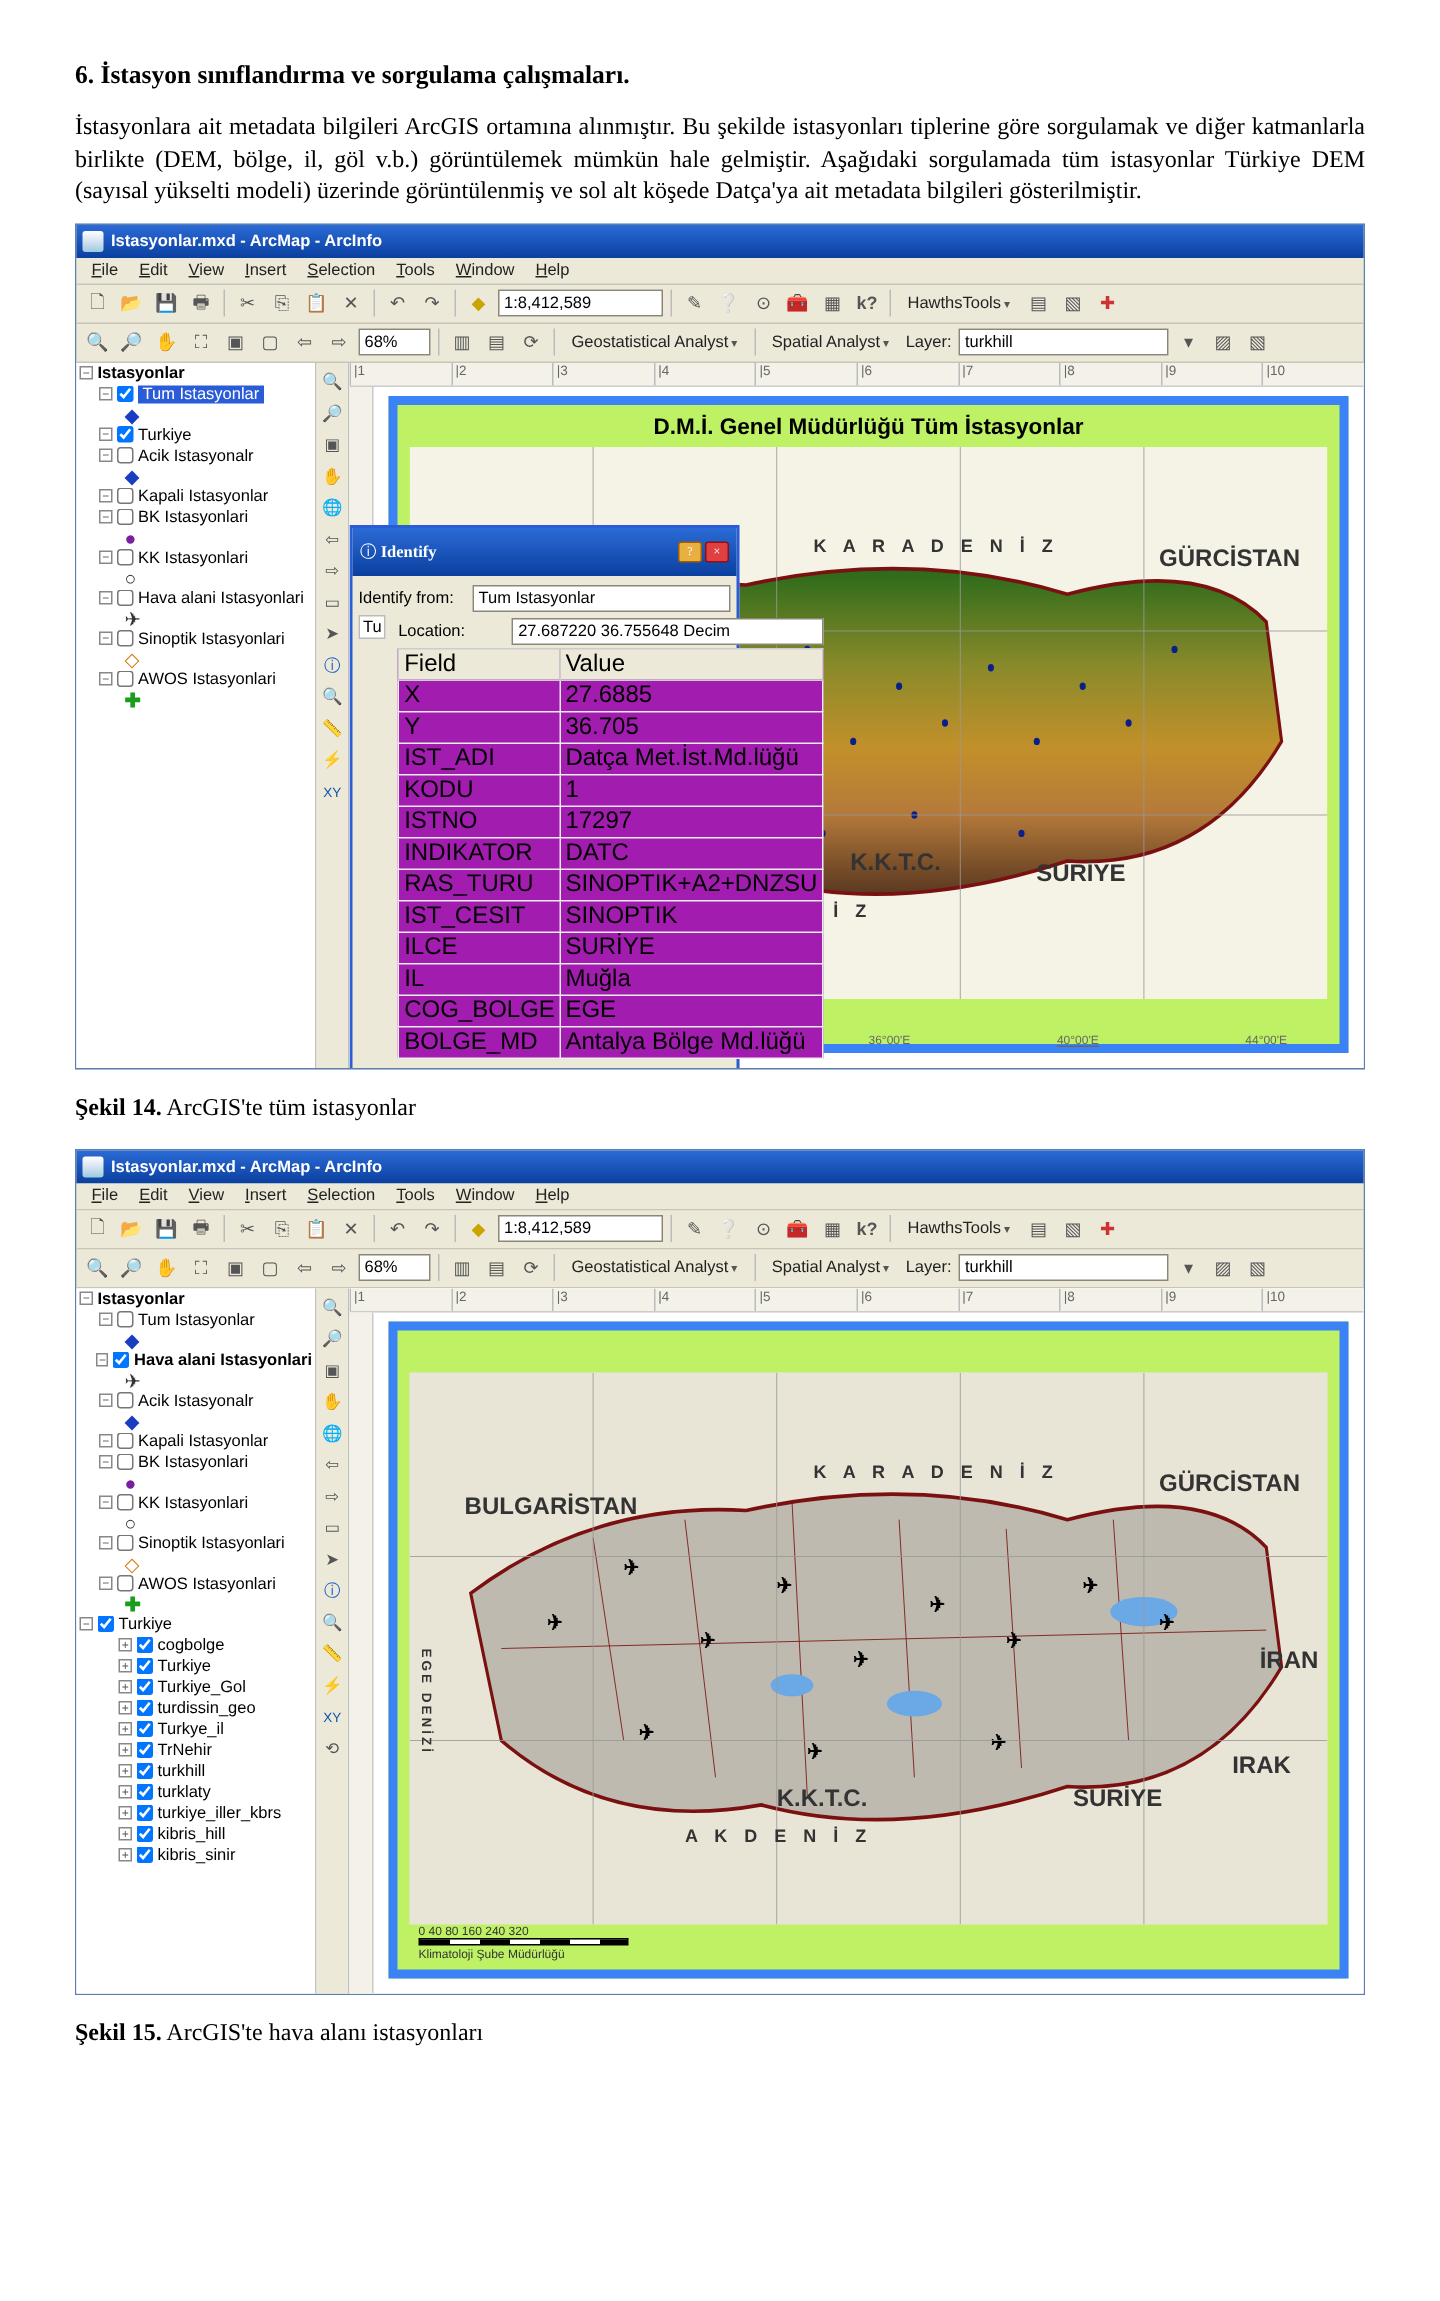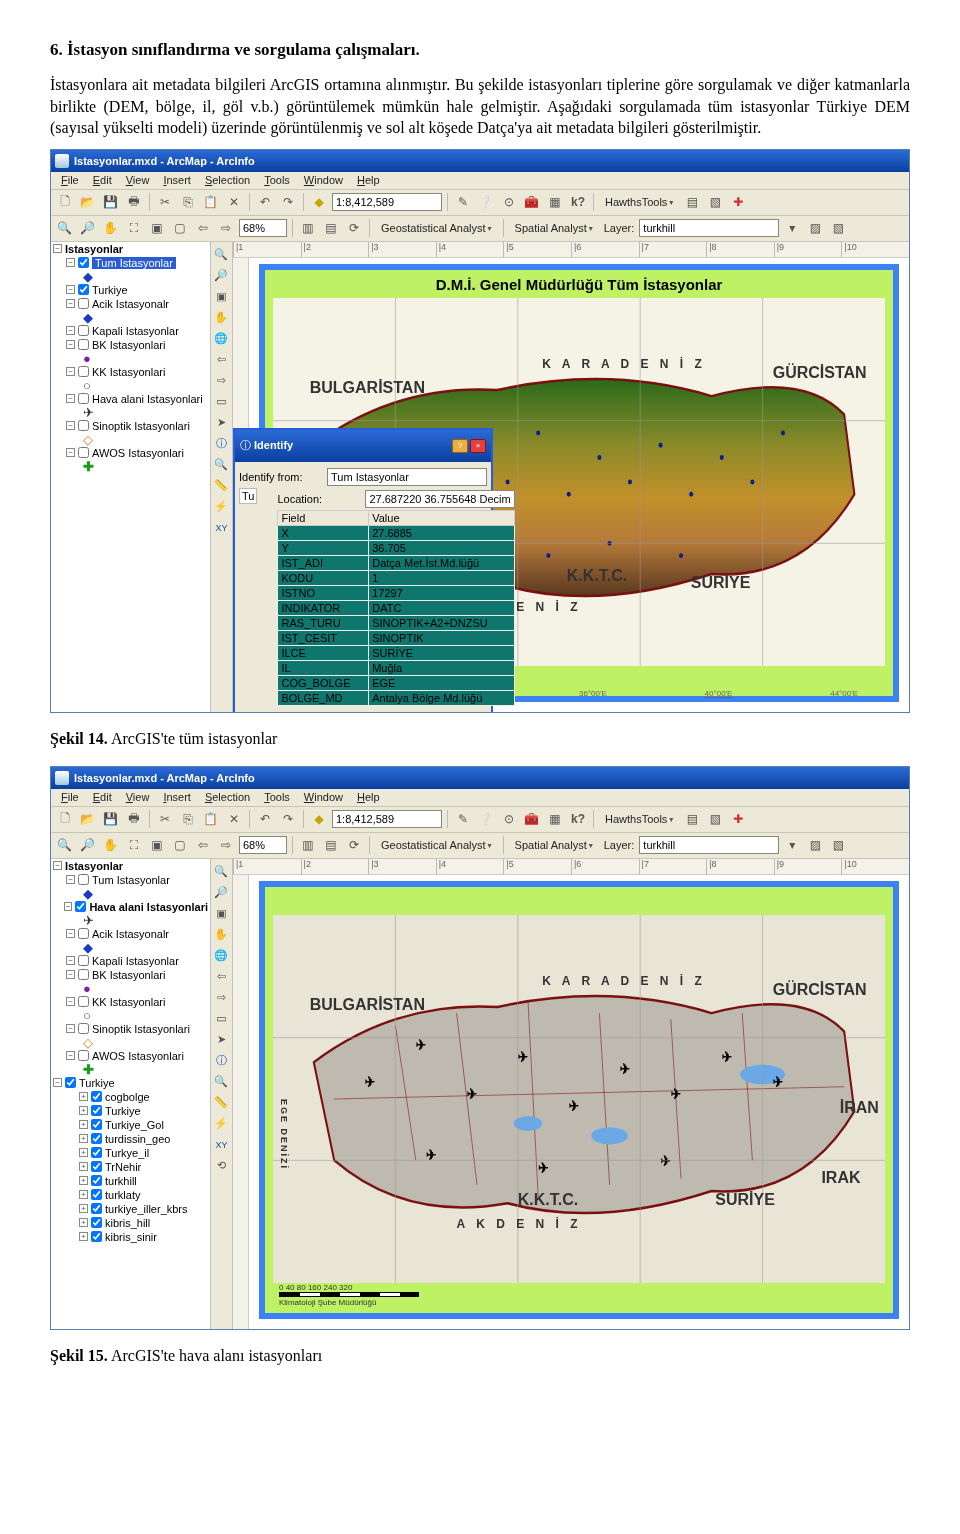--- a/index.html
+++ b/index.html
@@ -59,28 +59,28 @@
 .turkey-dem { width: 100%; height: 100%; }
 .sea-label { position: absolute; font-size: 12px; font-weight: bold; letter-spacing: 4px; color: #333; font-family: Arial, sans-serif; }
 .country-label { position: absolute; font-size: 16px; font-weight: bold; color: #333; font-family: Arial, sans-serif; }
 .coord-label { position: absolute; font-size: 8px; color: #666; }
 .scalebar { position: absolute; left: 14px; bottom: 6px; font-size: 8px; color: #333; }
 .scalebar .bar { width: 140px; height: 5px; background: repeating-linear-gradient(90deg,#000 0 20px,#fff 20px 40px); border:1px solid #000; }
 .credit { font-size: 8px; margin-top: 1px; }
 
 
 .identify { position: absolute; left: 0; bottom: -2px; width: 260px; border: 2px solid #2a5cd8; background: #ece9d8; font-size: 11px; }
-.identify .id-title { height: 20px; background: linear-gradient(#2b6bd6,#0a3f9f); color: #fff; display: flex; align-items: center; padding: 16px 5px; justify-content: space-between; }
+.identify .id-title { height: 20px; background: linear-gradient(#2b6bd6,#0a3f9f); color: #fff; display: flex; align-items: center; padding: 16px 5px; justify-content: space-between; font-family: Liberation Serif, serif; }
 .identify .id-title .right { display:flex; gap:2px; }
 .identify .id-title .wbtn { width:16px; height:14px; background:#e8b040; border:1px solid #a06000; border-radius:2px; font-size:8px; text-align:center; line-height:12px; color:#fff;}
 .identify .id-title .wbtn.close { background:#e04040; border-color:#901010; }
 .identify .id-body { padding: 4px; }
-.identify .row { display: flex; align-items: center; gap: 20px; margin: 2px 0; }
+.identify .row { display: flex; align-items: center; gap: 8px; margin: 2px 0; }
 .identify .row label { width: 68px; font-size: 11px; }
-.identify table { width: 100%; border-collapse: collapse; background:#0f766e; border:1px solid #bbb; font-size: 11px; }
+.identify table { width: 100%; border-collapse: collapse; background:#a21caf; border:1px solid #bbb; font-size: 16px; }
 .identify th { background: #ece9d8; border: 1px solid #ccc; text-align: left; padding: 1px 3px; font-weight: normal; }
 .identify td { border: 1px solid #eee; padding: 1px 3px; }
 
 
 .map-grey { background: #e8e4d6; }
 
 </style>
 </head>
 <body>
 

